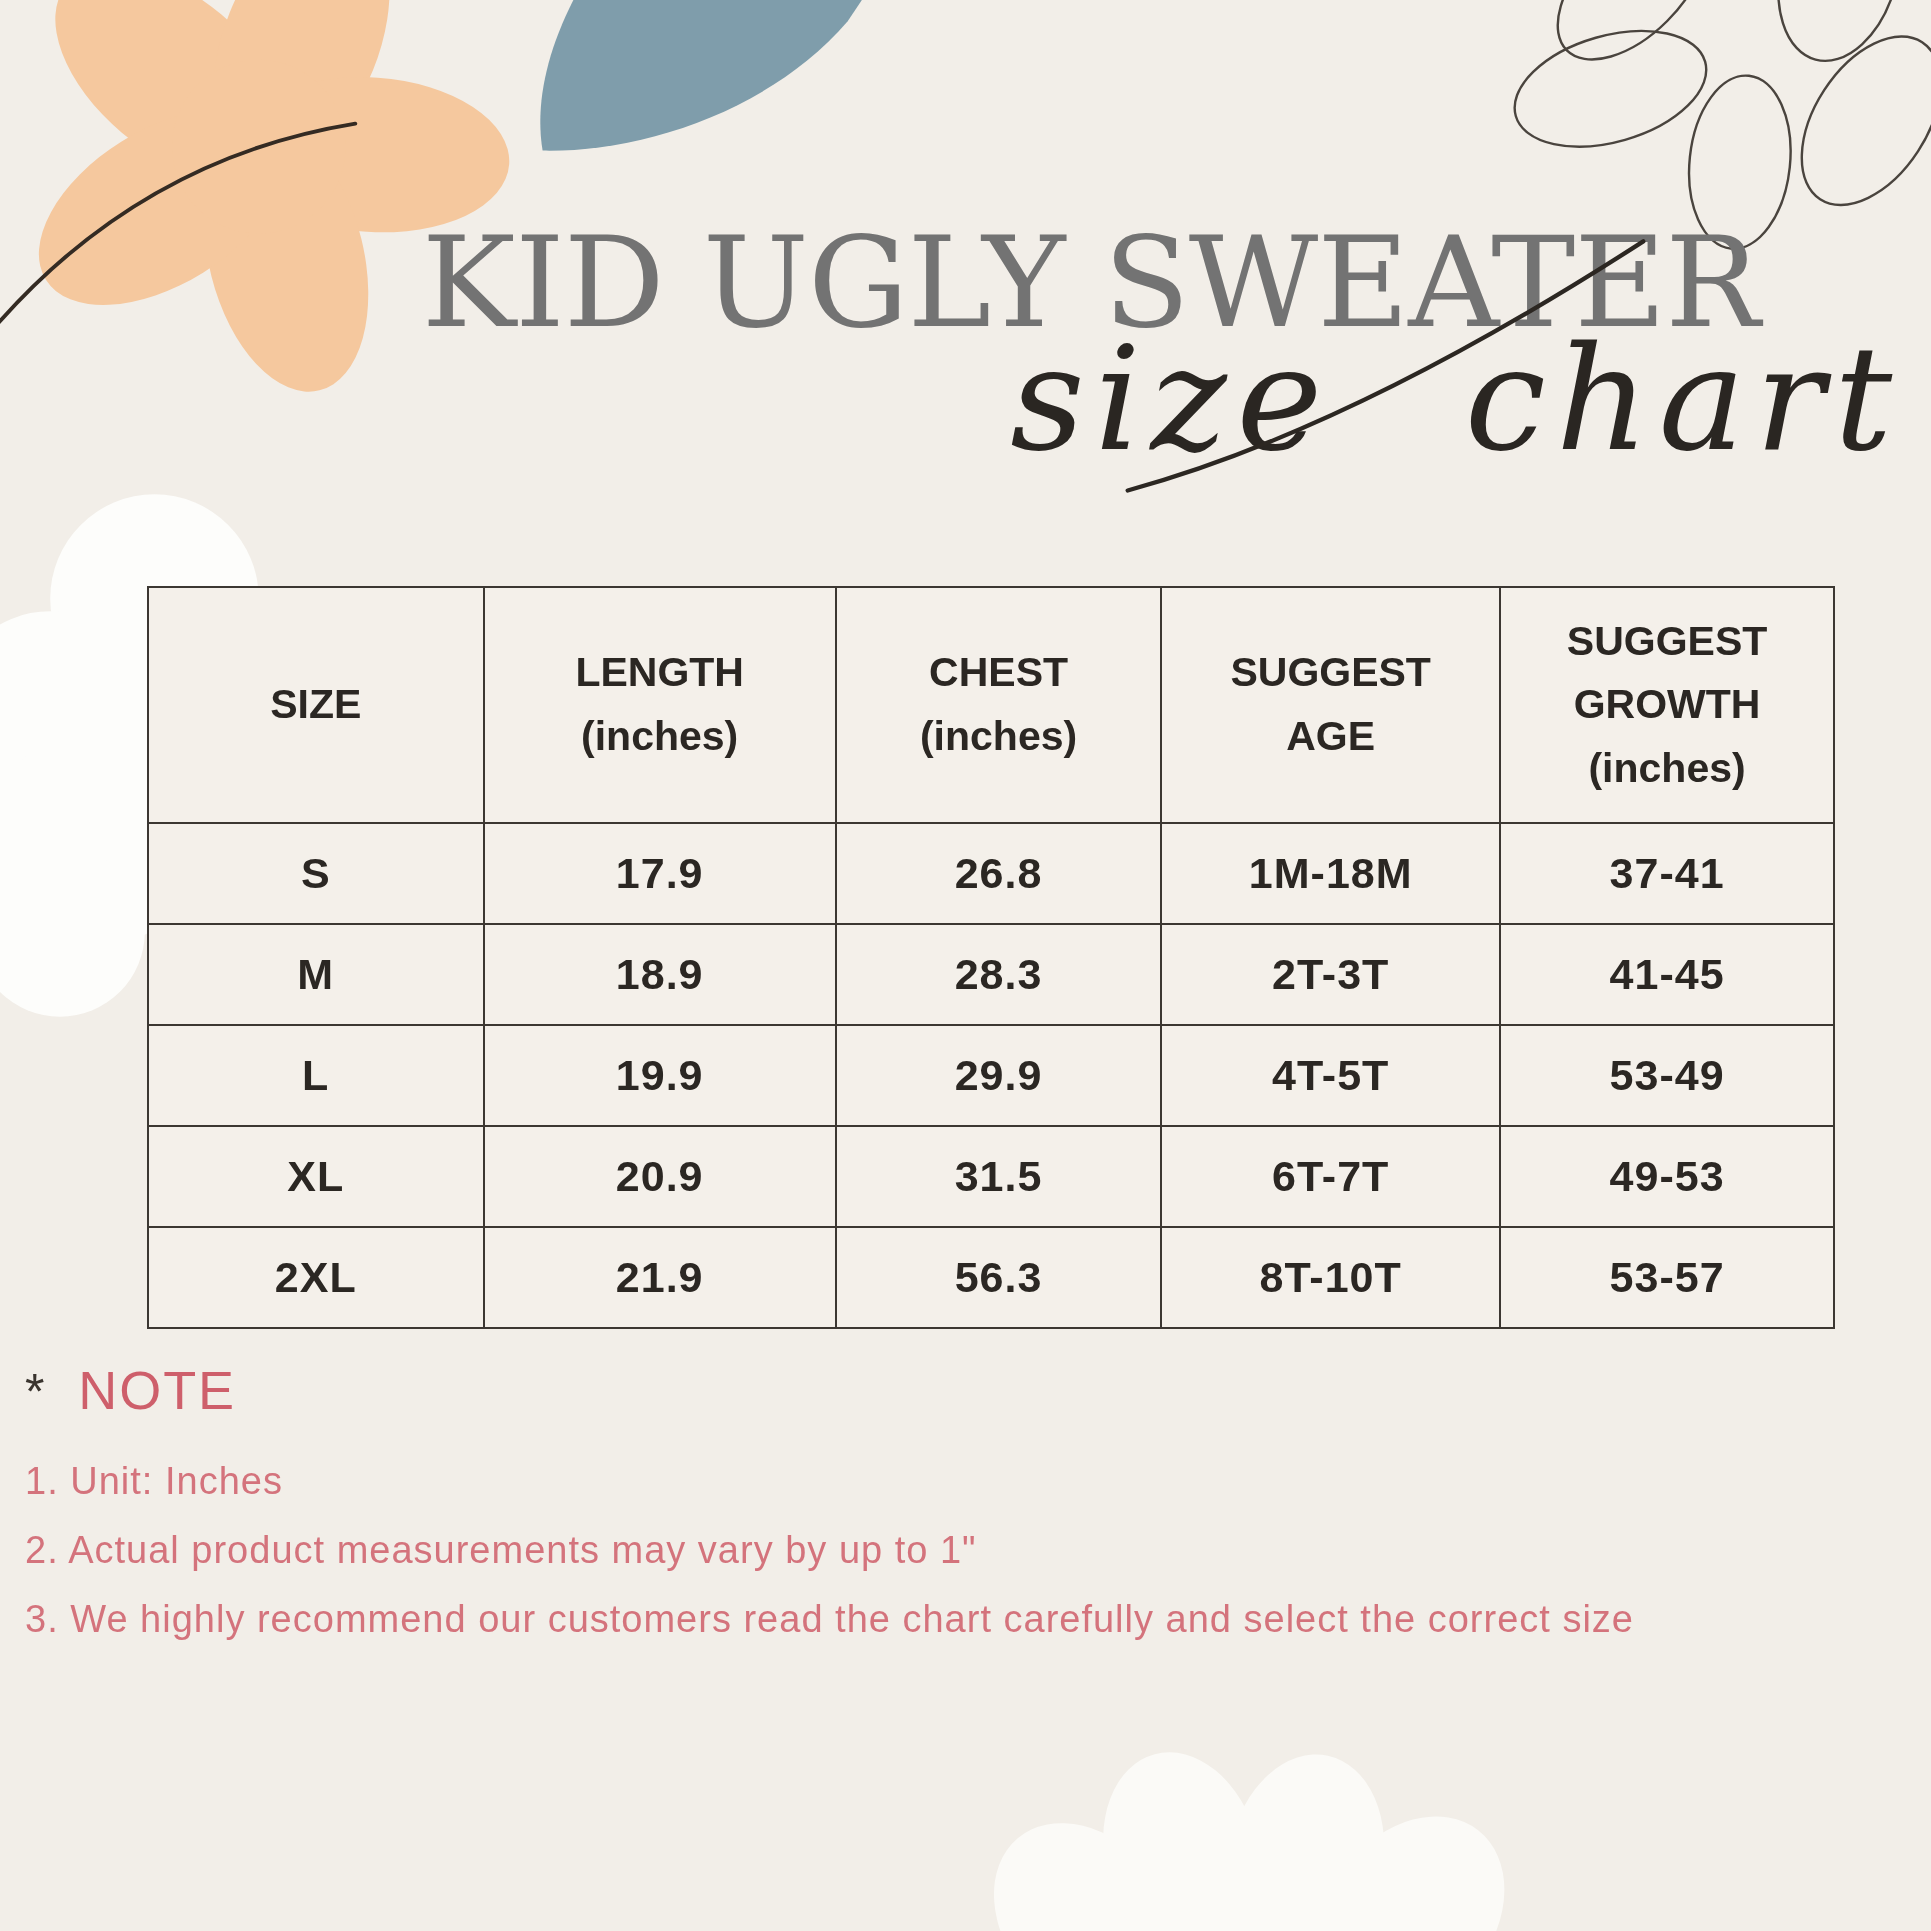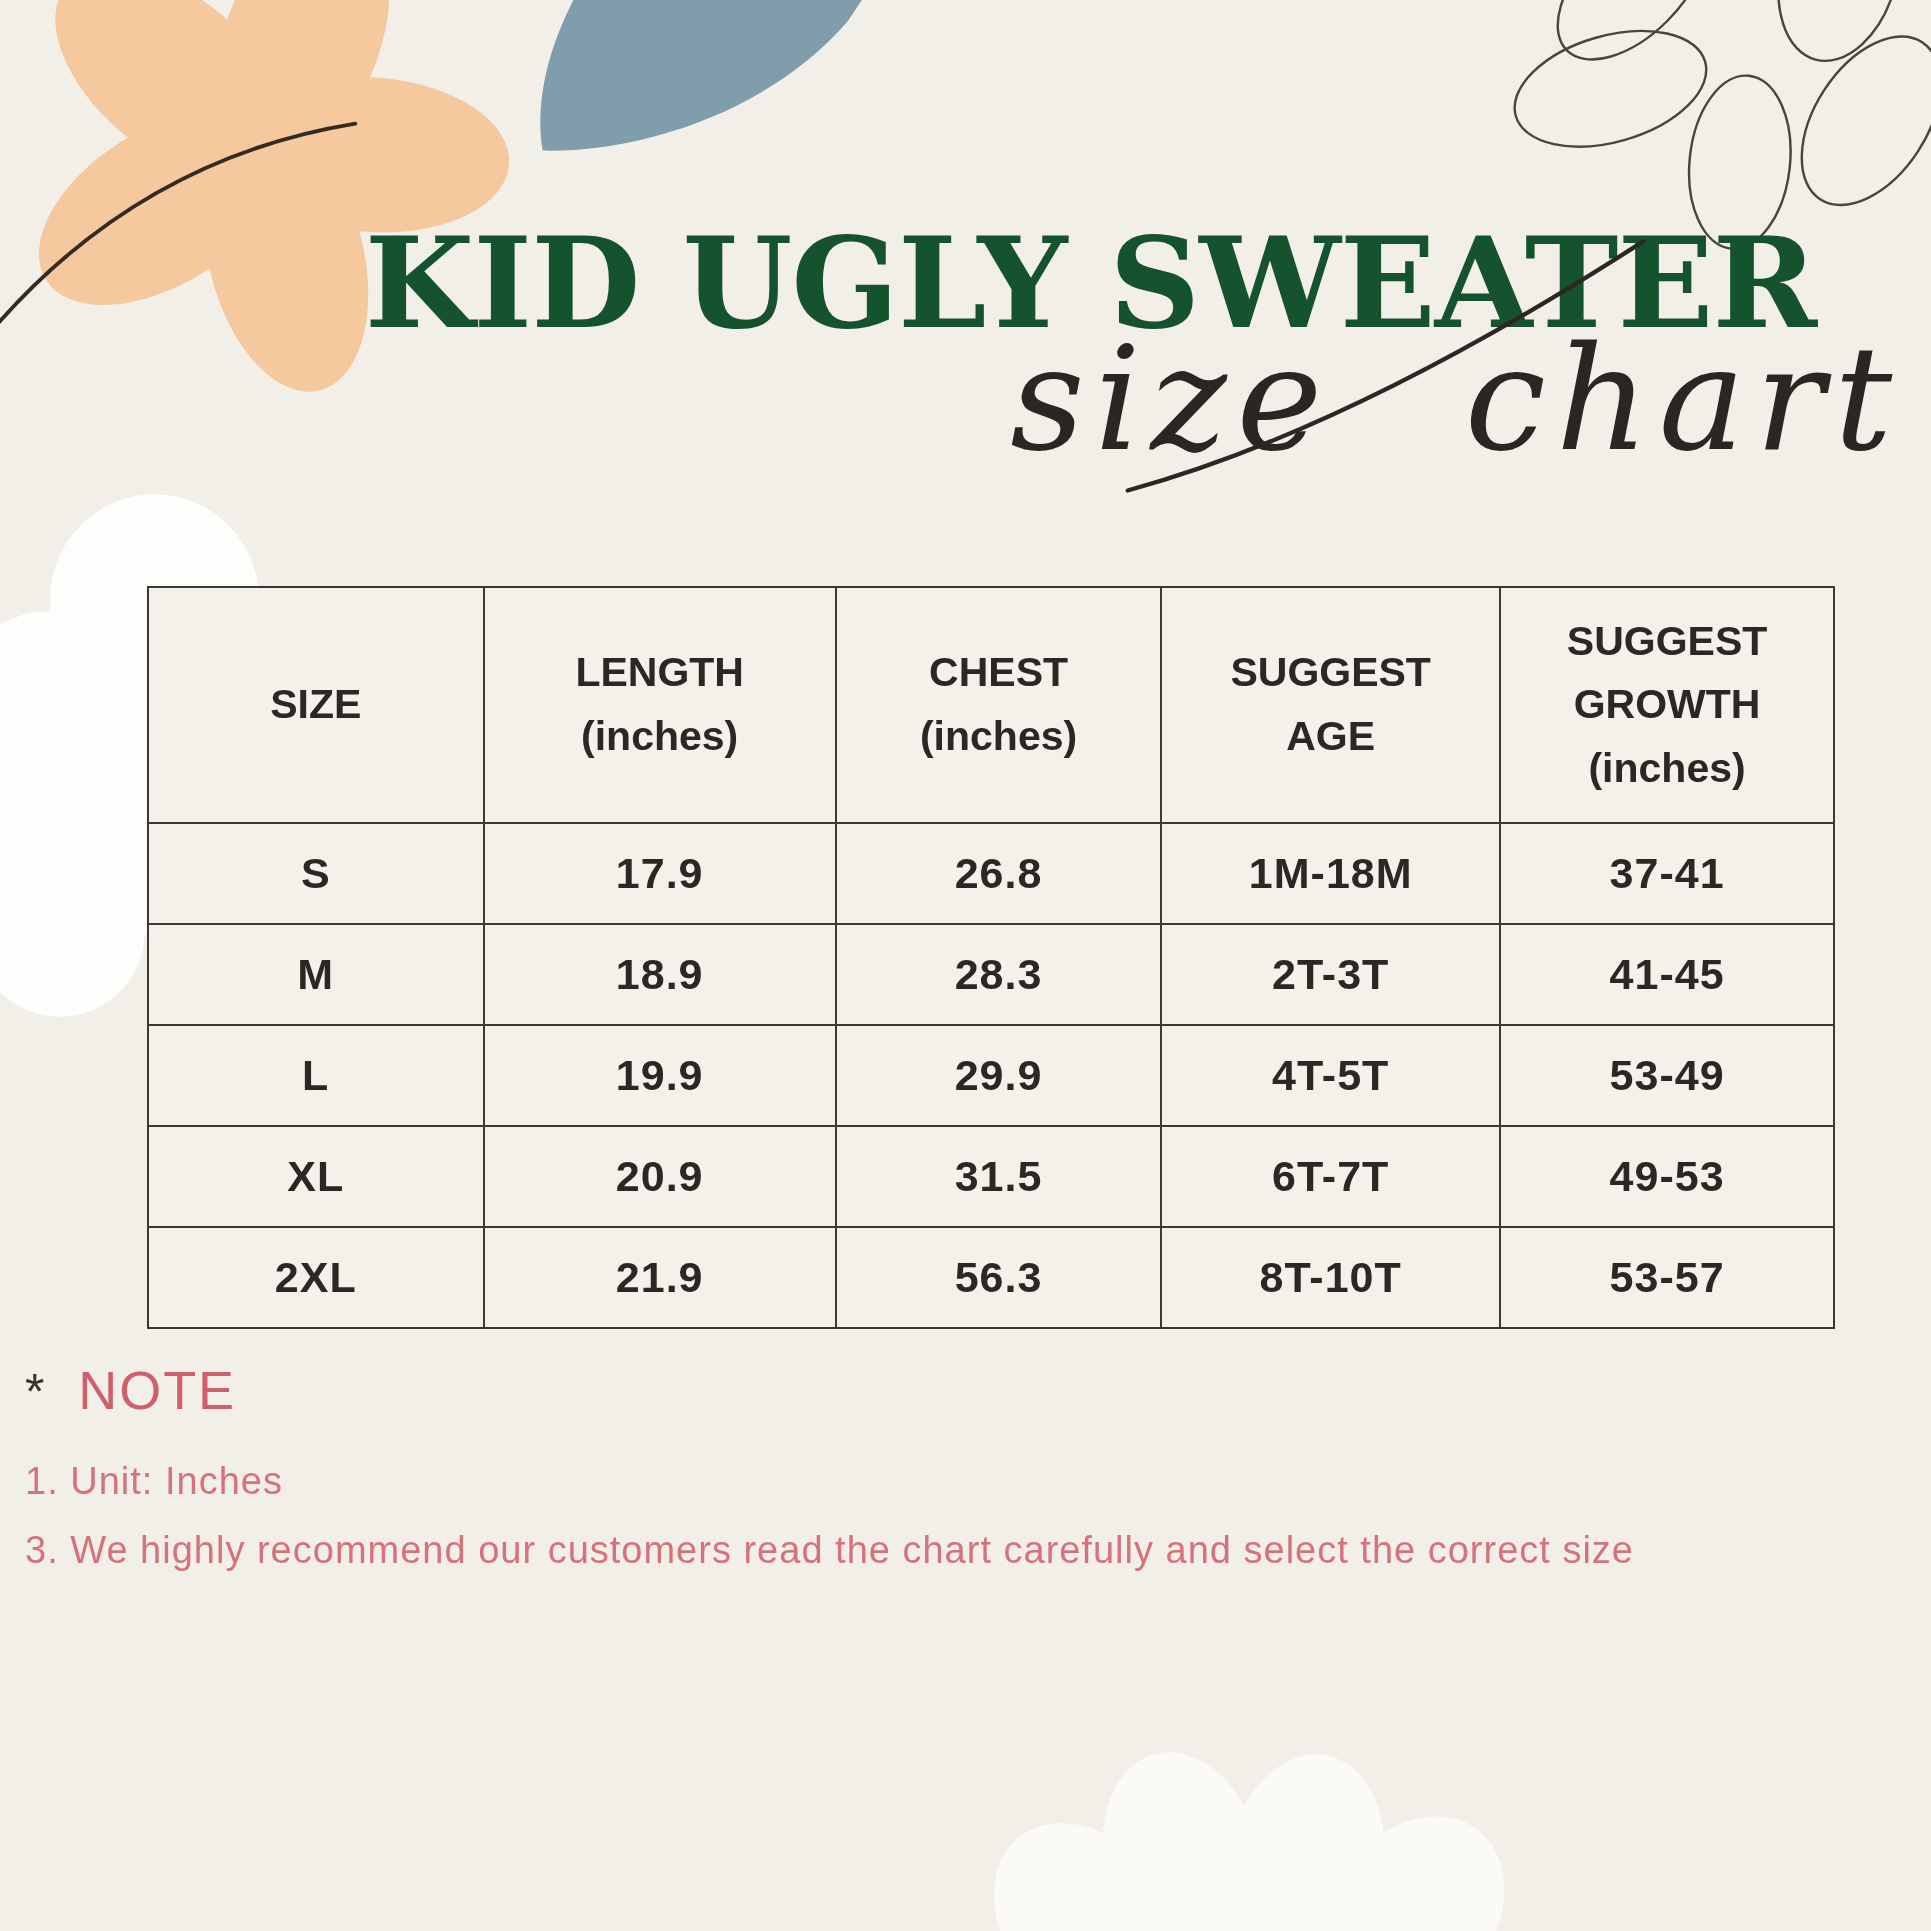--- a/index.html
+++ b/index.html
@@ -11,22 +11,22 @@
   .decor{position:absolute;left:0;top:0;pointer-events:none;}
   #decor-back{z-index:0;}
   #decor-front{z-index:3;}
 
   .title-wrap{
     position:absolute;left:270px;width:1641px;top:220px;z-index:2;
     text-align:center;line-height:1;
   }
   .main-title{
     font-family:"DejaVu Serif","Liberation Serif",serif;
-    font-weight:700;font-size:126px;letter-spacing:-1px;
-    color:#14532d;white-space:nowrap;
+    font-weight:400;font-size:126px;letter-spacing:-1px;
+    color:#737373;white-space:nowrap;
   }
   .script-wrap{
     position:absolute;left:270px;width:1632px;top:326px;z-index:2;
     text-align:right;line-height:1;
   }
   .script-title{
     font-family:"DejaVu Serif","Liberation Serif",serif;
     font-style:italic;font-size:145px;color:#2a2622;
     letter-spacing:9.7px;word-spacing:77px;white-space:nowrap;
   }
@@ -175,19 +175,20 @@
       <td>53-57</td>
     </tr>
   </tbody>
 </table>
 
 <div class="notes">
   <div class="note-heading">
     <span class="note-star">*</span><span class="note-title">NOTE</span>
   </div>
   <div class="note-item">1. Unit: Inches</div>
+  <div class="note-item">2. Actual product measurements may vary by up to 1"</div>
   <div class="note-item">3. We highly recommend our customers read the chart carefully and select the correct size</div>
 </div>
 
 <svg id="decor-front" class="decor" width="1931" height="1931" viewBox="0 0 2000 2000">
   <path d="M 1168 508 Q 1400 445 1702 250" stroke="#2c2722" stroke-width="4.5" fill="none" stroke-linecap="round"></path>
 </svg>
 
 
 </body></html>

